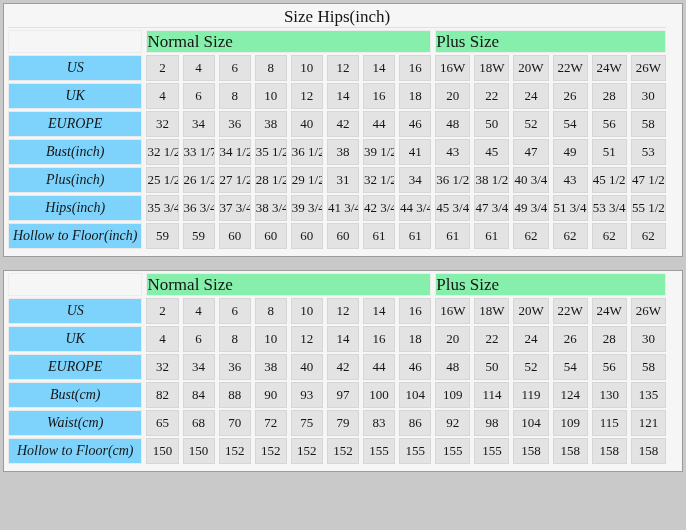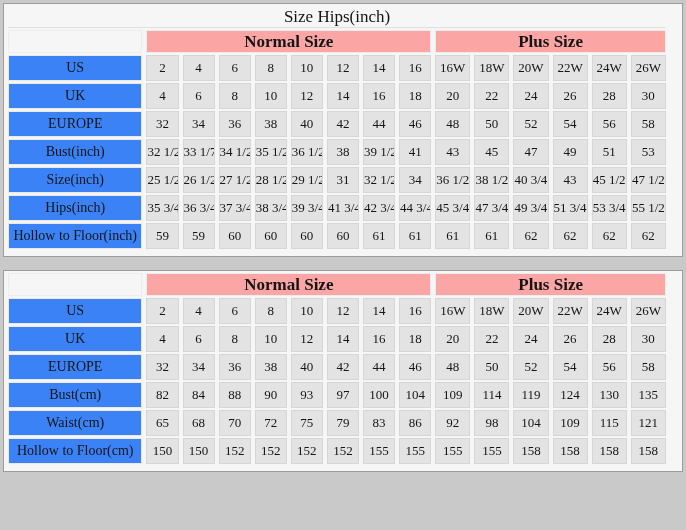--- a/index.html
+++ b/index.html
@@ -42,38 +42,39 @@
     padding: 0;
   }
   .title-cell {
     text-align: center;
     font-size: 17px;
     font-weight: normal;
     height: 21px;
     border-bottom: 1px solid #e0e0e0;
   }
   .group-cell {
-    text-align: center;
+    text-align: left;
     font-size: 17px;
-    font-weight: bold;
+    font-weight: normal;
     height: 21px;
-    background: #fca5a5;
+    background: #86efac;
     border: 1px solid #ececec;
   }
   .corner-cell {
     background: #f6f6f6;
     border: 1px solid #ececec;
   }
   .label-cell {
-    background: #3b82f6;
+    background: #7dd3fc;
     border: 1px solid #e9e9e9;
     text-align: center;
     font-size: 14px;
     font-weight: normal;
     height: 24px;
+    font-style: italic;
   }
   .value-cell {
     background: #e3e3e3;
     border: 1px solid #d6d6d6;
     text-align: center;
     font-size: 13px;
     height: 24px;
   }
 </style>
 </head>
@@ -171,21 +172,21 @@
             <td class="value-cell" colspan="1">39 1/2</td>
             <td class="value-cell" colspan="1">41</td>
             <td class="value-cell" colspan="1">43</td>
             <td class="value-cell" colspan="1">45</td>
             <td class="value-cell" colspan="1">47</td>
             <td class="value-cell" colspan="1">49</td>
             <td class="value-cell" colspan="1">51</td>
             <td class="value-cell" colspan="1">53</td>
           </tr>
           <tr>
-            <th class="label-cell" colspan="1">Size(inch)</th>
+            <th class="label-cell" colspan="1">Plus(inch)</th>
             <td class="value-cell" colspan="1">25 1/2</td>
             <td class="value-cell" colspan="1">26 1/2</td>
             <td class="value-cell" colspan="1">27 1/2</td>
             <td class="value-cell" colspan="1">28 1/2</td>
             <td class="value-cell" colspan="1">29 1/2</td>
             <td class="value-cell" colspan="1">31</td>
             <td class="value-cell" colspan="1">32 1/2</td>
             <td class="value-cell" colspan="1">34</td>
             <td class="value-cell" colspan="1">36 1/2</td>
             <td class="value-cell" colspan="1">38 1/2</td>

